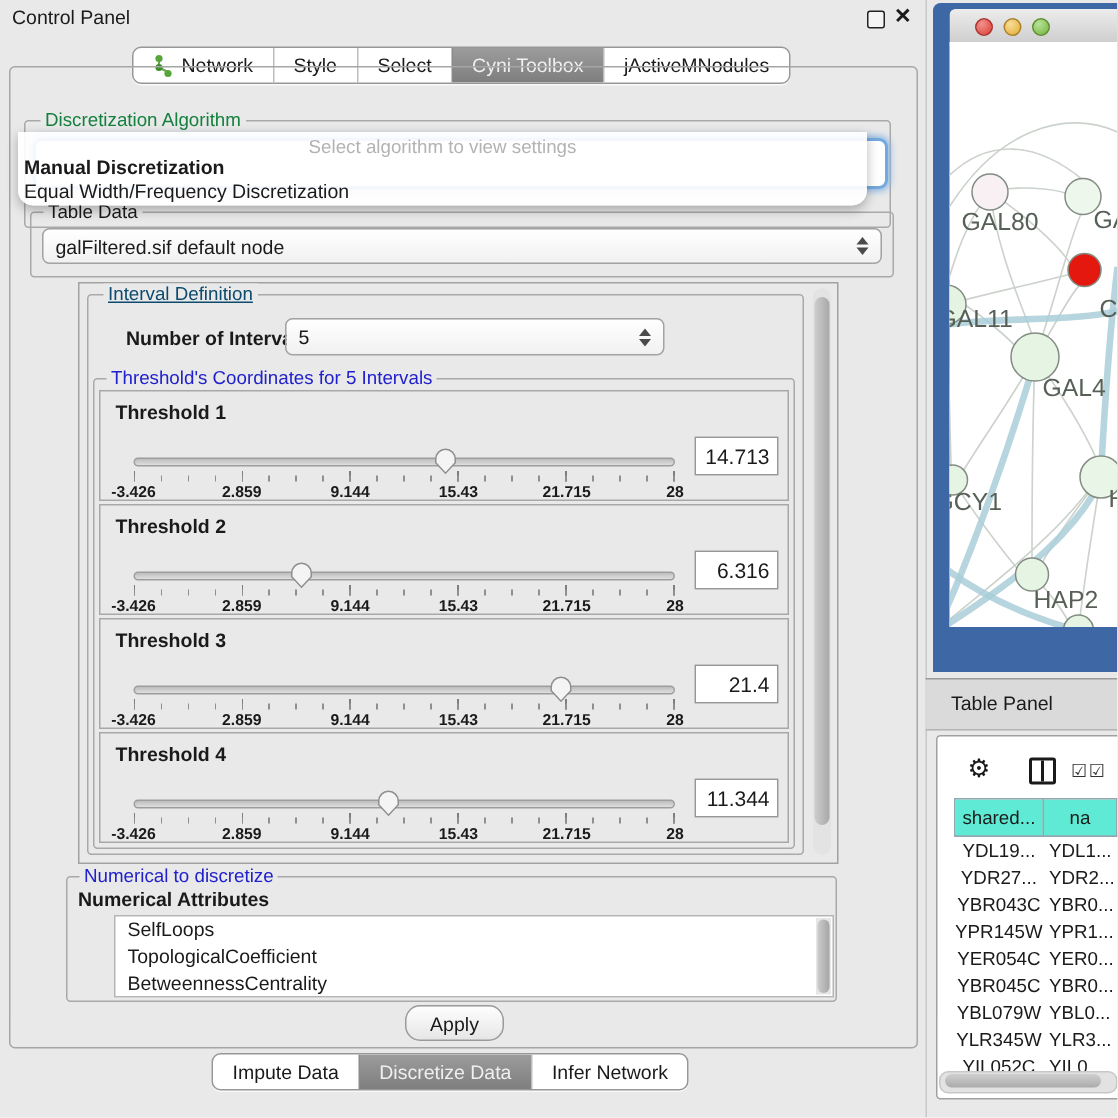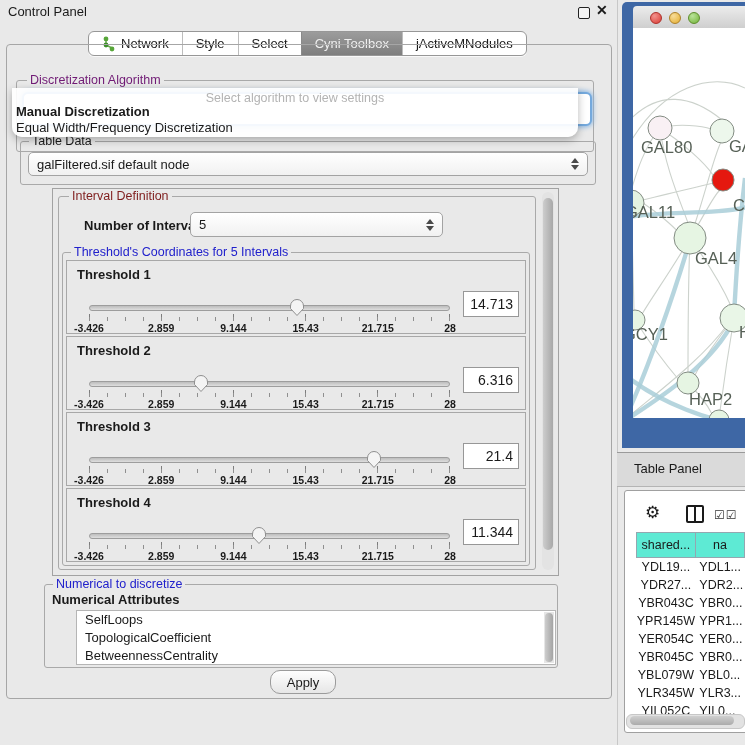--- a/index.html
+++ b/index.html
@@ -18,21 +18,21 @@
   .seg .s:first-child{border-left:none;}
   .seg .s.sel{background:linear-gradient(#9c9c9c,#7e7e7e);color:#efefef;border-left-color:#8a8a8a;}
   #top-tabs{left:88px;top:31px;}
   #bottom-tabs{left:141px;top:702px;}
 
   #content-frame{left:6px;top:44px;width:604px;height:653px;border:1px solid #a6a6a6;border-radius:4px;}
 
   
   .group{border:1px solid #a9a9a9;border-radius:3px;}
   .gtitle{position:absolute;font-size:12.5px;background:#e9e9e9;padding:0 3px;white-space:nowrap;}
-  .t-green{color:#7f1d1d;}
+  .t-green{color:#0c4a6e;text-decoration:underline;}
   .t-blue{color:#2020cc;}
 
   
   .combo{display:flex;align-items:center;background:linear-gradient(#ffffff,#f1f1f1);
          border:1px solid #a3a3a3;border-radius:5px;font-size:13px;padding:0 8px;box-sizing:border-box;}
   .spin{display:flex;flex-direction:column;gap:2px;margin-left:auto;}
   .spin i{width:0;height:0;border-left:4px solid transparent;border-right:4px solid transparent;}
   .spin .up{border-bottom:5px solid #4a4a4a;}
   .spin .down{border-top:5px solid #4a4a4a;}
 
@@ -154,21 +154,21 @@
           <span>Cyni Toolbox</span>
         </div>
       <div class="s">
           <span>jActiveMNodules</span>
         </div>
     </div>
 
     <div id="content-frame" class="abs"></div>
 
     <div class="abs group" style="left:16px;top:80px;width:576px;height:70px;">
-      <div class="gtitle" style="left:10px;top:-8px;color:#701a75;">Discretization Algorithm</div>
+      <div class="gtitle" style="left:10px;top:-8px;color:#15803d;">Discretization Algorithm</div>
     </div>
     <div id="algo-combo" class="abs"></div>
 
     <div id="algo-popup" class="abs">
       <div class="hint">Select algorithm to view settings</div>
       <div class="opt b">Manual Discretization</div>
       <div class="opt r">Equal Width/Frequency Discretization</div>
     </div>
 
     <div class="abs group" style="left:20px;top:141px;width:574px;height:42px;">
@@ -305,20 +305,31 @@
           <div class="item">TopologicalCoefficient</div>
           <div class="item">BetweennessCentrality</div>
         </div>
       <div id="attr-scroll">
           <div class="thumb"></div>
         </div>
     </div>
 
     <div id="apply-btn" class="abs">Apply</div>
 
+    <div id="bottom-tabs" class="abs seg">
+      <div class="s">
+          <span>Impute Data</span>
+        </div>
+      <div class="s sel">
+          <span>Discretize Data</span>
+        </div>
+      <div class="s">
+          <span>Infer Network</span>
+        </div>
+    </div>
   </div>
 
   <div id="net-window" class="abs">
     <div id="net-titlebar">
       <div id="light-red" class="light"></div>
       <div id="light-yellow" class="light"></div>
       <div id="light-green" class="light"></div>
     </div>
   </div>
   <div id="net-canvas" class="abs">

